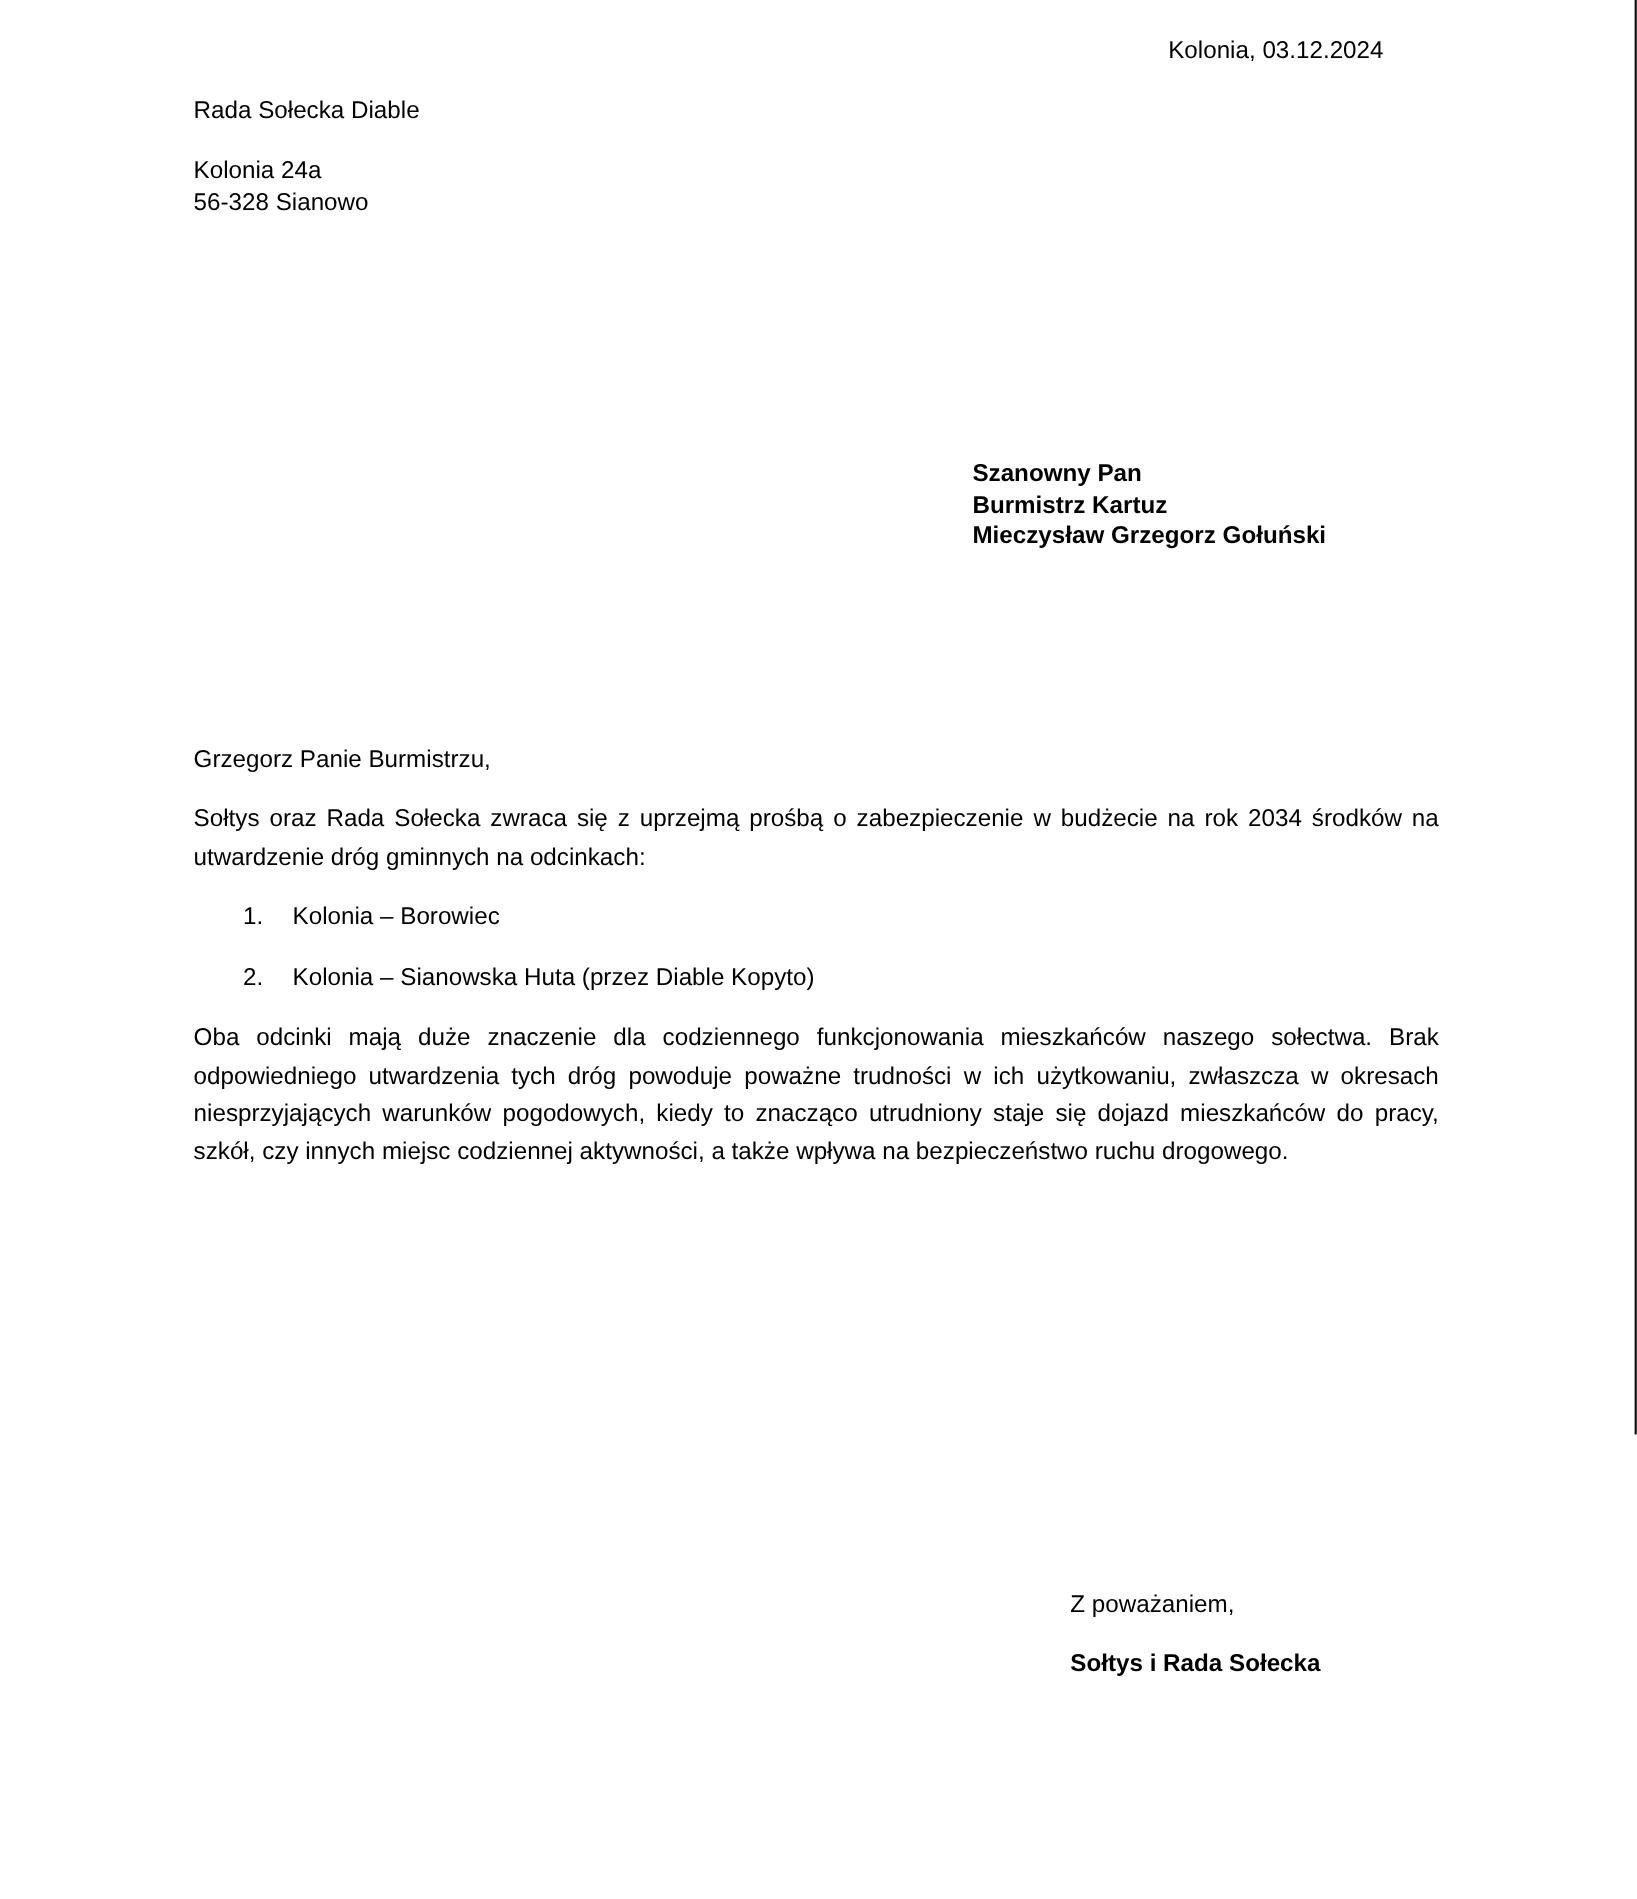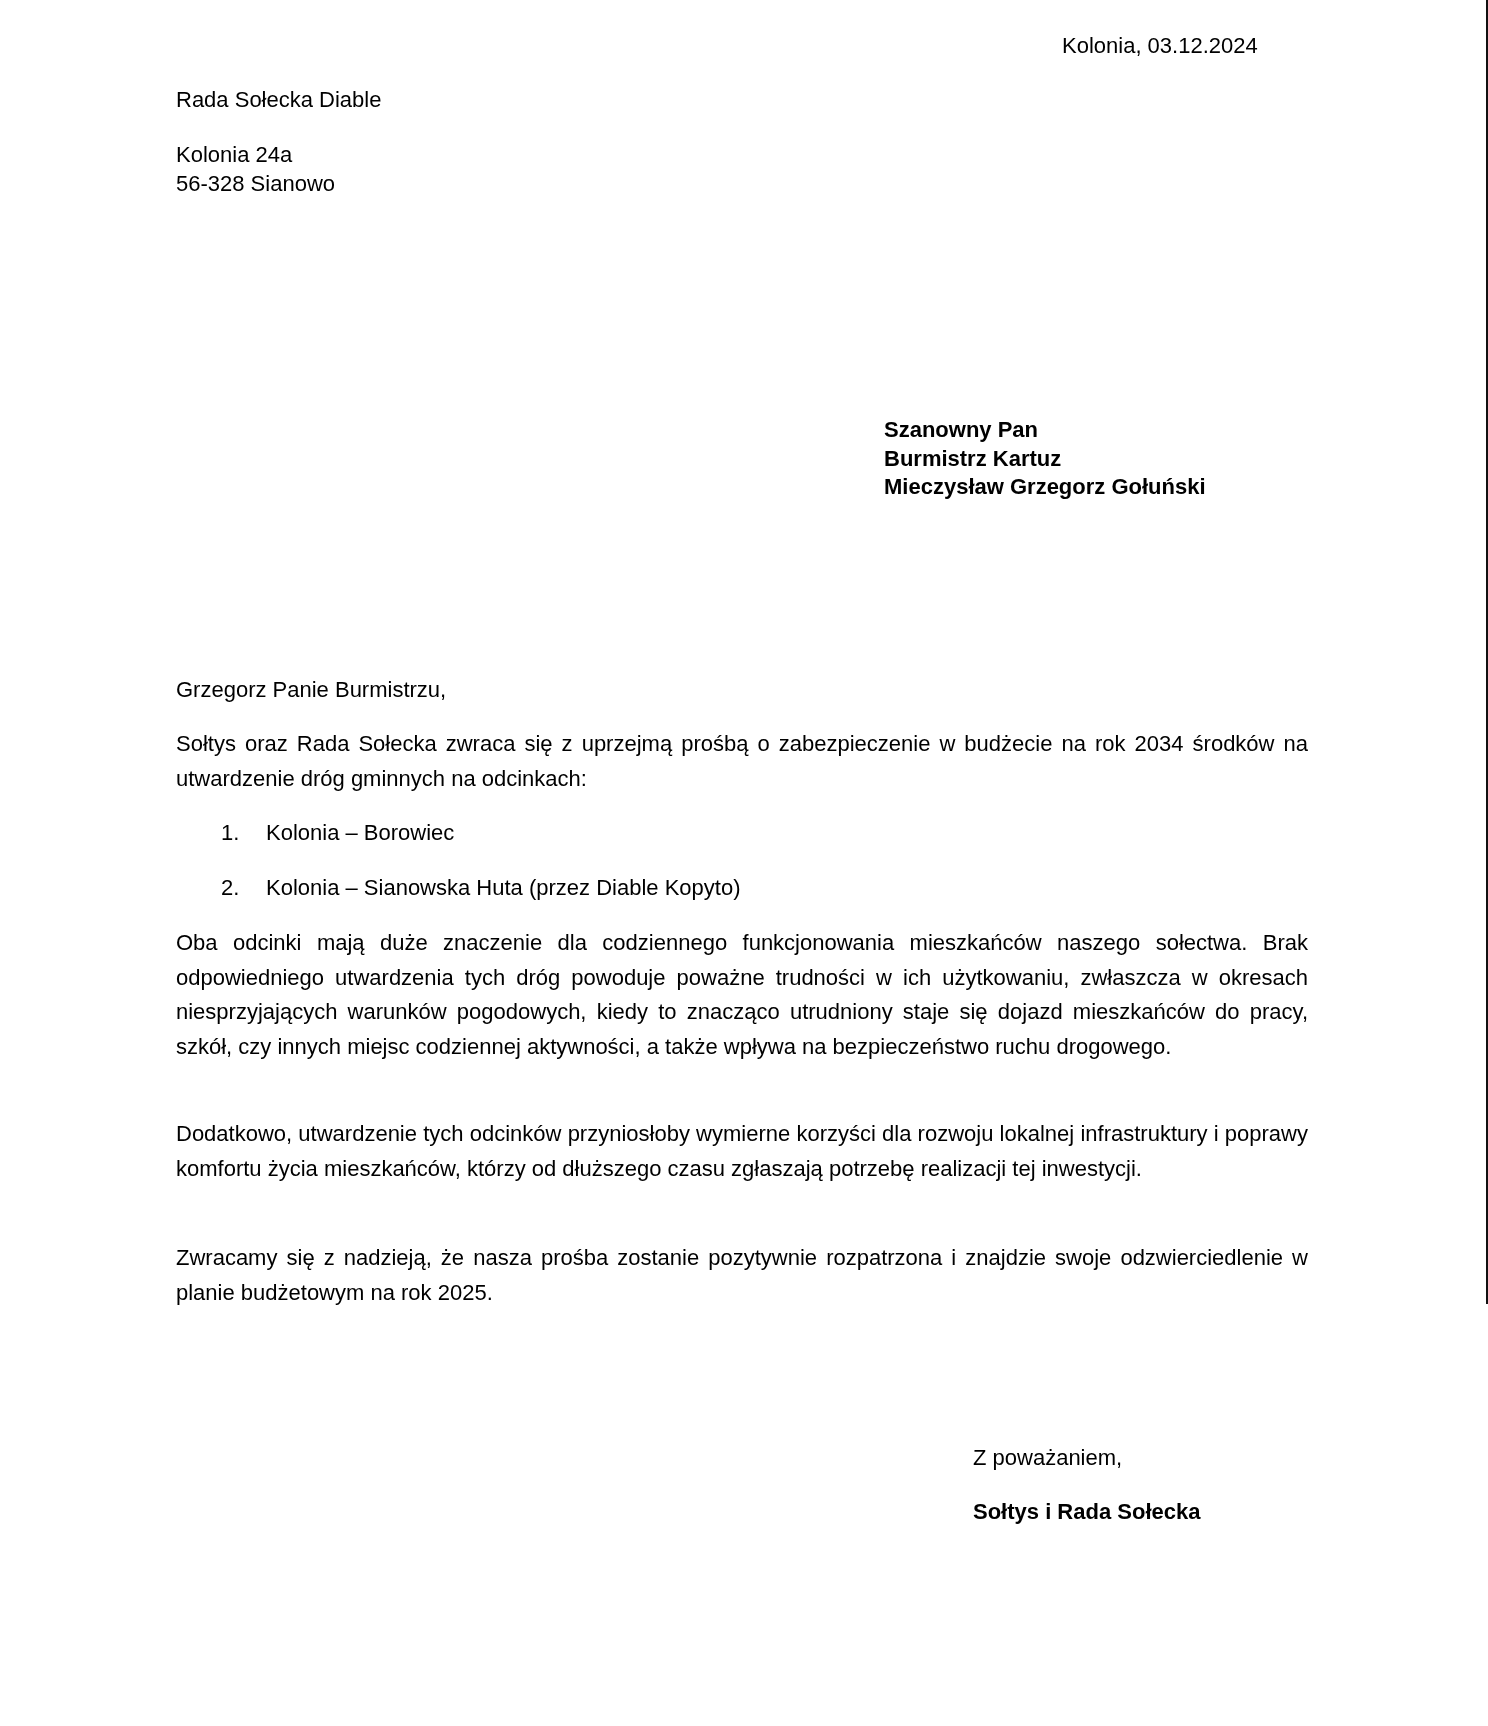--- a/index.html
+++ b/index.html
@@ -37,20 +37,18 @@
   <div class="para" style="top:727px;">Sołtys oraz Rada Sołecka zwraca się z uprzejmą prośbą o zabezpieczenie w budżecie na rok 2034 środków na utwardzenie dróg gminnych na odcinkach:</div>
 
   <div>
     <div class="list-num" style="top:821px;">1.</div>
     <div class="list-text" style="top:821px;">Kolonia – Borowiec</div>
     <div class="list-num" style="top:876px;">2.</div>
     <div class="list-text" style="top:876px;">Kolonia – Sianowska Huta (przez Diable Kopyto)</div>
   </div>
 
   <div class="para" style="top:926px;">Oba odcinki mają duże znaczenie dla codziennego funkcjonowania mieszkańców naszego sołectwa. Brak odpowiedniego utwardzenia tych dróg powoduje poważne trudności w ich użytkowaniu, zwłaszcza w okresach niesprzyjających warunków pogodowych, kiedy to znacząco utrudniony staje się dojazd mieszkańców do pracy, szkół, czy innych miejsc codziennej aktywności, a także wpływa na bezpieczeństwo ruchu drogowego.</div>
-  <div class="para" style="top:1117px;">Dodatkowo, utwardzenie tych odcinków przyniosłoby wymierne korzyści dla rozwoju lokalnej infrastruktury i poprawy komfortu życia mieszkańców, którzy od dłuższego czasu zgłaszają potrzebę realizacji tej inwestycji.</div>
-  <div class="para" style="top:1241px;">Zwracamy się z nadzieją, że nasza prośba zostanie pozytywnie rozpatrzona i znajdzie swoje odzwierciedlenie w planie budżetowym na rok 2025.</div>
 
   <div>
     <div class="t" style="left:973px; top:1446px;">Z poważaniem,</div>
     <div class="t b" style="left:973px; top:1500px;text-align:center;">Sołtys i Rada Sołecka</div>
   </div>
 </div>
 
 </body></html>

